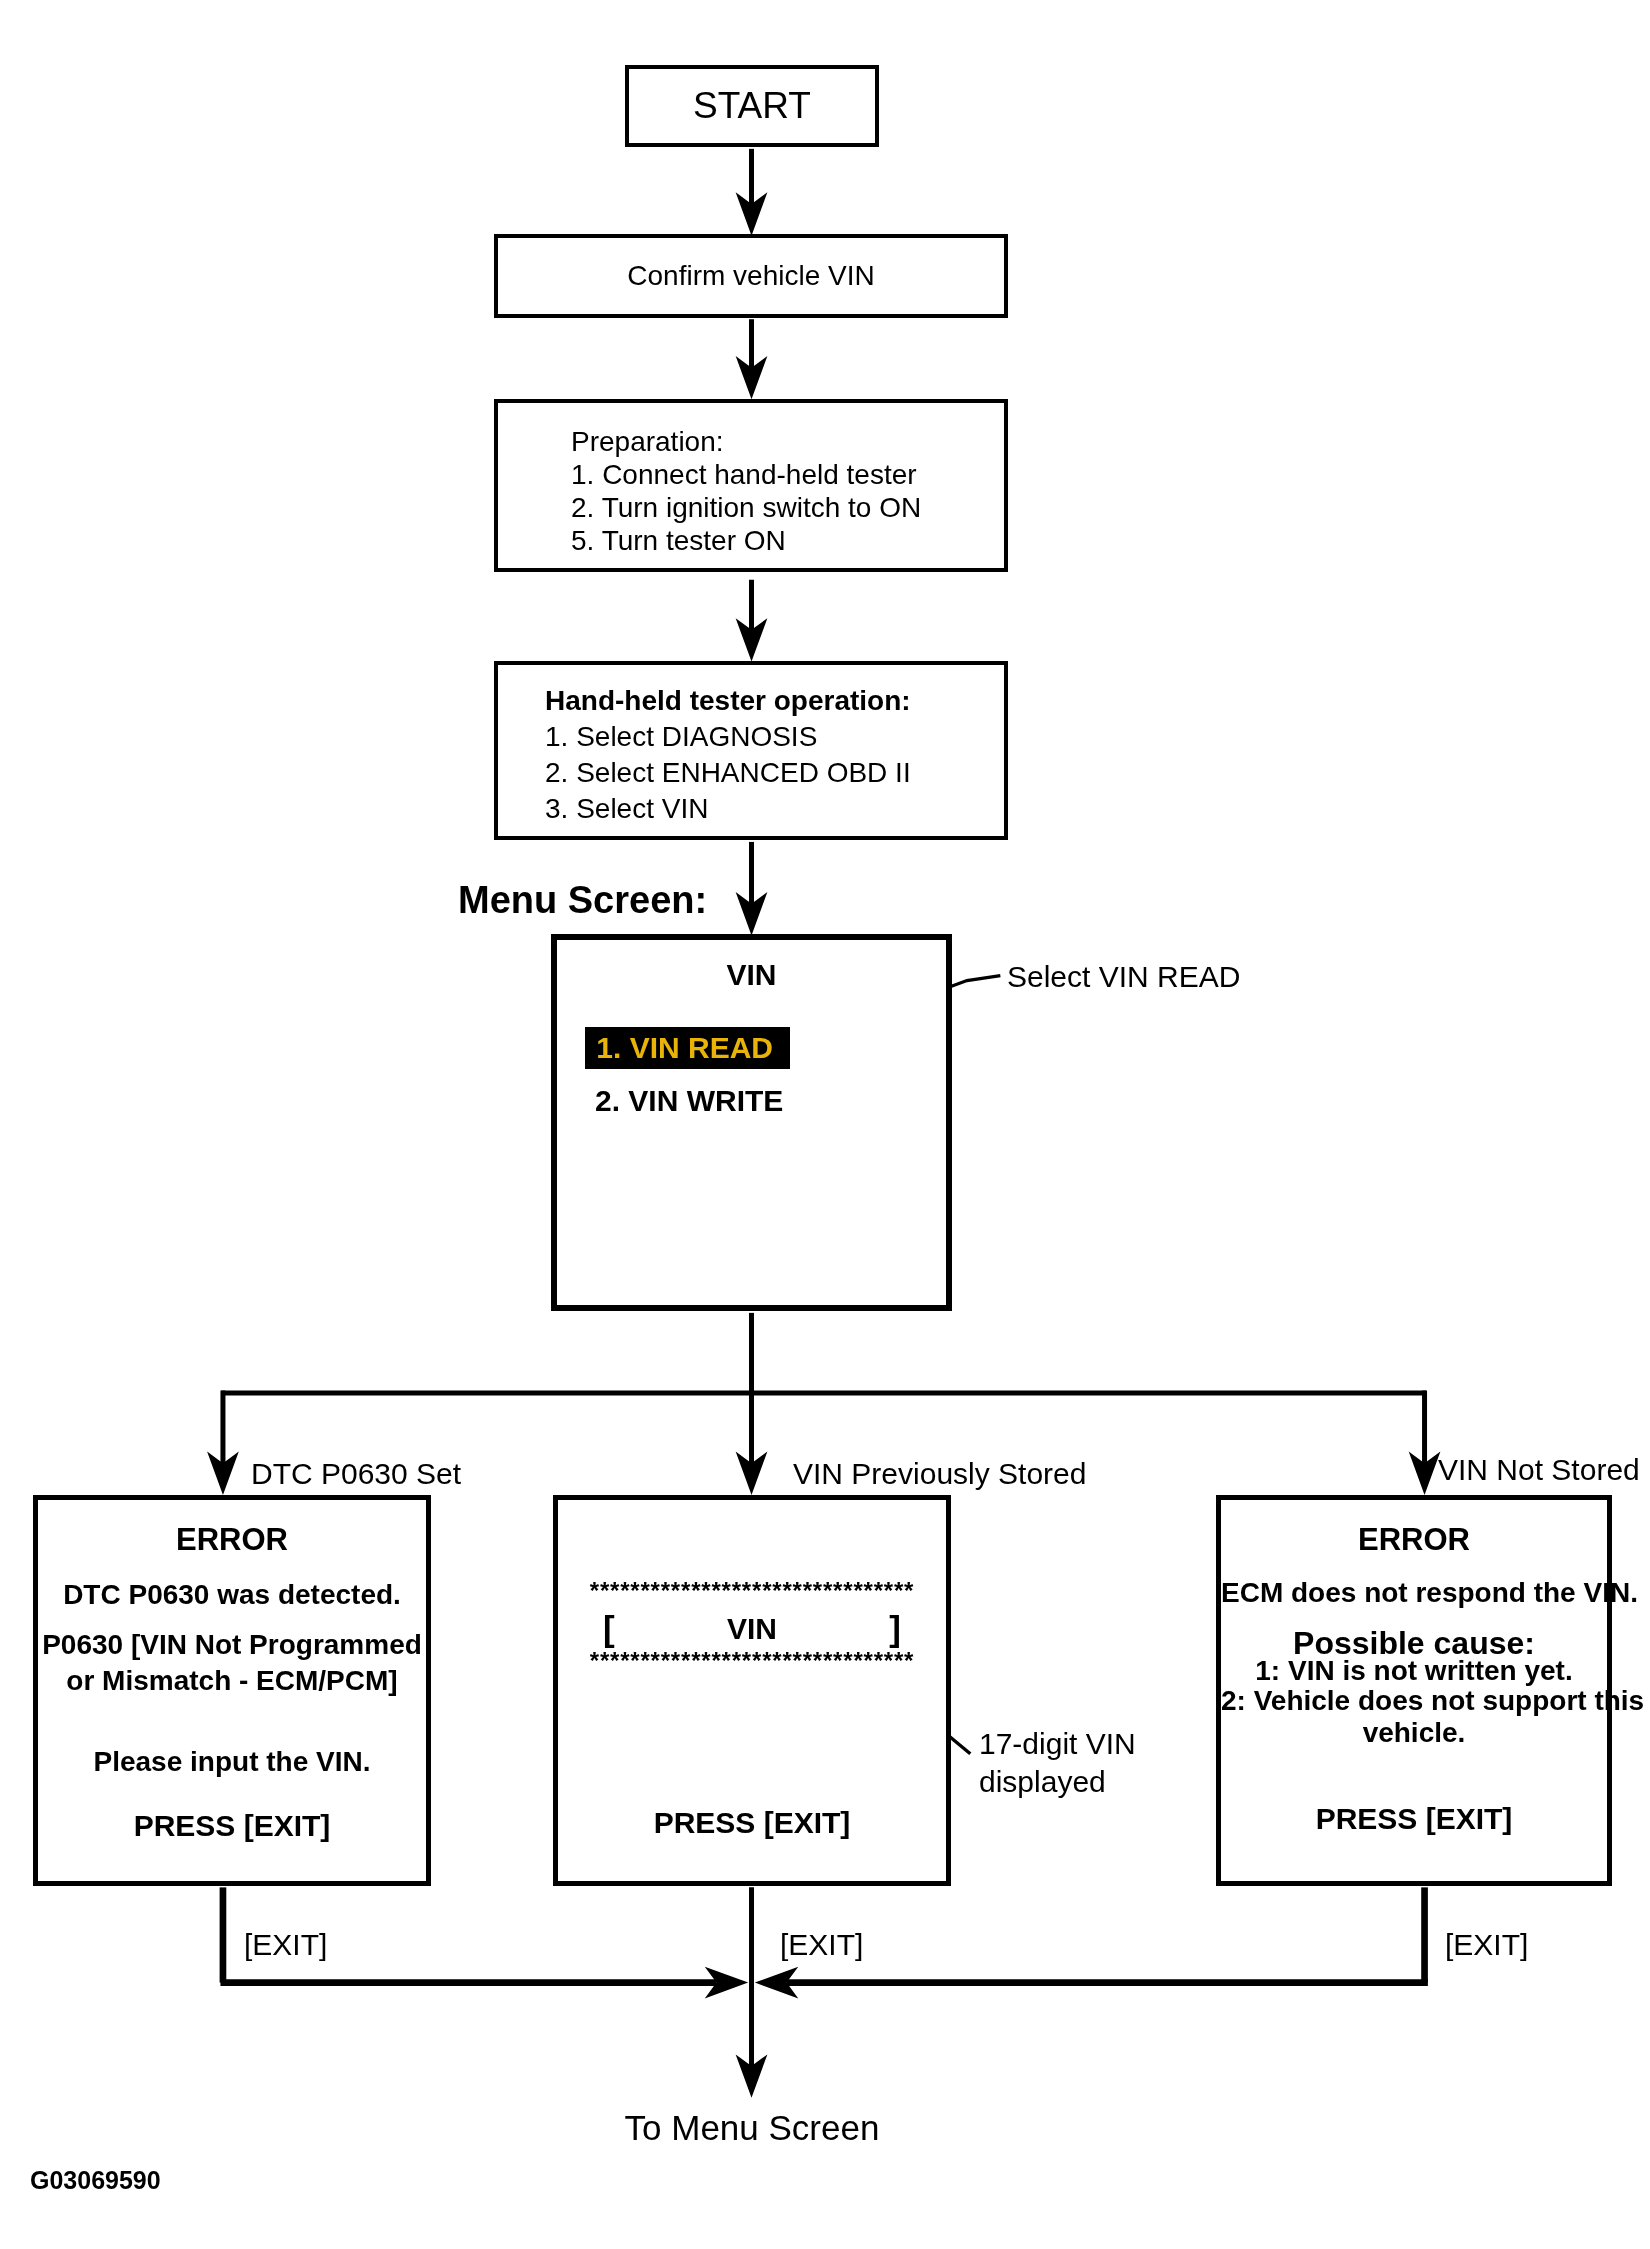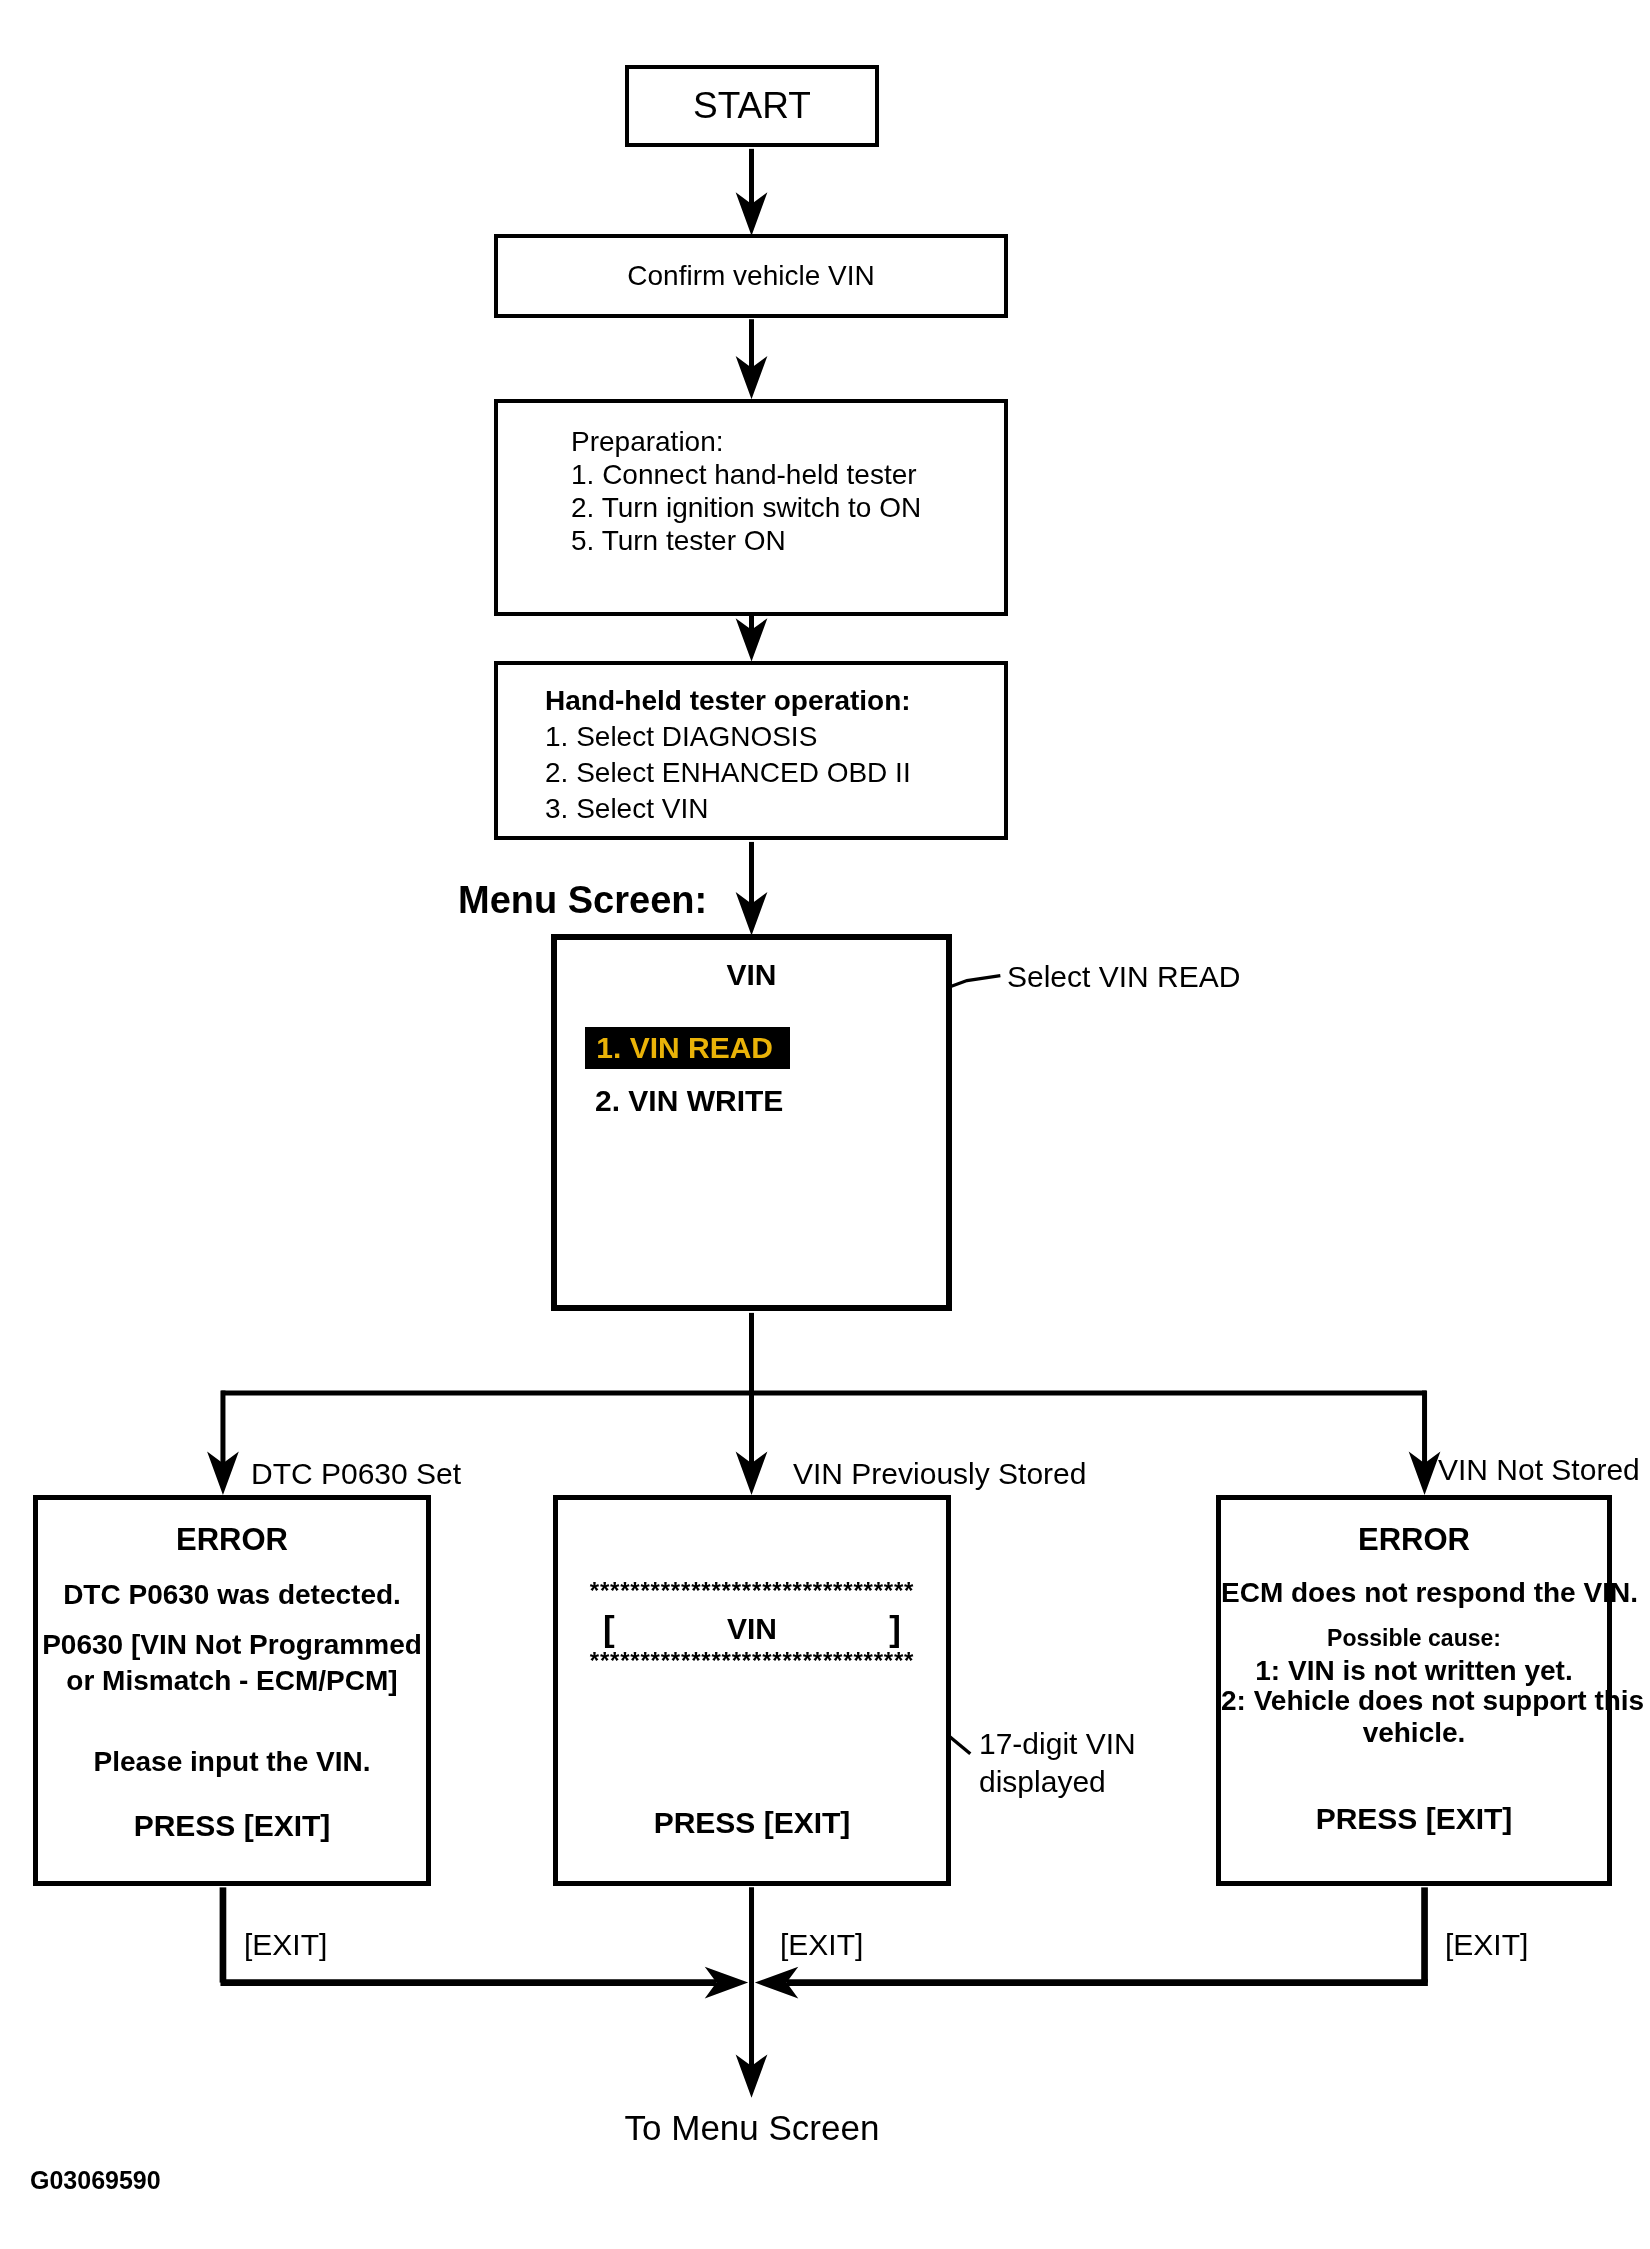--- a/index.html
+++ b/index.html
@@ -81,21 +81,21 @@
   </svg>
 
   <div class="box ctr" style="left:625px;top:65px;width:254px;height:82px;font-size:37px;">
     <span>START</span>
   </div>
 
   <div class="box ctr" style="left:494px;top:234px;width:514px;height:84px;font-size:28px;">
     <span>Confirm vehicle VIN</span>
   </div>
 
-  <div class="box" style="left:494px;top:399px;width:514px;height:217px;font-size:28px;line-height:33px;padding:22px 0 16px 73px;">
+  <div class="box" style="left:494px;top:399px;width:514px;height:173px;font-size:28px;line-height:33px;padding:22px 0 16px 73px;">
     <div>Preparation:</div>
     <div>1. Connect hand-held tester</div>
     <div>2. Turn ignition switch to ON</div>
     <div>5. Turn tester ON</div>
   </div>
 
   <div class="box" style="left:494px;top:661px;width:514px;height:179px;font-size:28px;line-height:36px;padding:18.4px 0 0 47px;">
     <div style="font-weight:bold;">Hand-held tester operation:</div>
     <div>1. Select DIAGNOSIS</div>
     <div>2. Select ENHANCED OBD II</div>
@@ -132,21 +132,21 @@
       <span style="font-size:30px;">VIN</span>
       <span>]</span>
     </div>
     <div class="bl" style="top:147px;font-size:24px;letter-spacing:0.8px;">********************************</div>
     <div class="bl" style="top:306px;font-size:30px;">PRESS [EXIT]</div>
   </div>
 
   <div class="box b7" style="left:1216px;top:1495px;width:396px;height:391px;">
     <div class="bl" style="top:22px;font-size:31px;">ERROR</div>
     <div class="bl" style="top:77px;font-size:28px;">ECM does not respond the VIN.</div>
-    <div class="bl" style="top:125px;font-size:23px;">Possible cause:</div>
+    <div class="bl" style="top:125px;font-size:32px;">Possible cause:</div>
     <div class="bl" style="top:155px;font-size:28px;">1: VIN is not written yet.</div>
     <div class="bl" style="top:185px;font-size:28px;">2: Vehicle does not support this</div>
     <div class="bl" style="top:217px;font-size:28px;">vehicle.</div>
     <div class="bl" style="top:302px;font-size:30px;">PRESS [EXIT]</div>
   </div>
 
   <div class="txt" style="left:979px;top:1725px;font-size:30px;line-height:38px;white-space:normal;width:184px;">
     <div>17-digit VIN</div>
     <div>displayed</div>
   </div>

